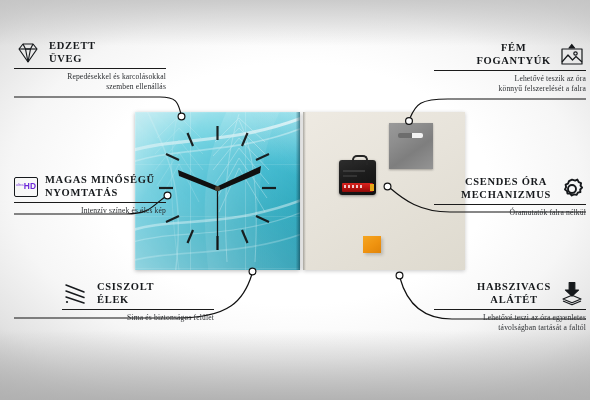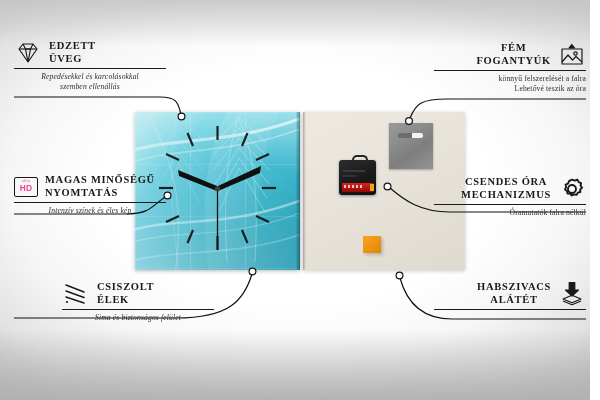--- a/index.html
+++ b/index.html
@@ -102,30 +102,30 @@
     font-size:10.5px;font-weight:bold;color:#16191c;
     letter-spacing:.7px;line-height:12.5px;text-transform:uppercase;
   }
   .feat .rule{height:1px;background:#1b1b1b;margin:3px 0 3px;}
   .feat .desc{
     font-family:"Liberation Serif",serif;
     font-size:7.6px;color:#2a2d30;line-height:10px;letter-spacing:.15px;
   }
   .feat.left .head{justify-content:flex-start;}
   .feat.left .title{text-align:left;}
-  .feat.left .desc{text-align:center;font-style:italic;}
+  .feat.left .desc{text-align:right;}
   .feat.right .head{justify-content:flex-end;}
   .feat.right .title{text-align:center;}
   .feat.right .desc{text-align:right;}
   .icon{flex:0 0 auto;display:block;}
 
   .hdbadge{
     width:22px;height:18px;border:1.4px solid #16191c;border-radius:2px;
-    display:flex;flex-direction:column;align-items:center;justify-content:center;
-    font-family:"Liberation Sans",sans-serif;color:#ec4899;line-height:1;
+    display:flex;flex-direction:row;align-items:center;justify-content:center;
+    font-family:"Liberation Sans",sans-serif;color:#6d28d9;line-height:1;
   }
   .hdbadge .u{font-size:3.6px;letter-spacing:.2px;margin-bottom:.5px;}
   .hdbadge .h{font-size:8.4px;font-weight:bold;letter-spacing:.2px;}
 
   svg.connector{position:absolute;left:0;top:0;width:600px;height:400px;pointer-events:none;}
 </style>
 </head>
 <body>
 
 <div id="stage">
@@ -315,22 +315,22 @@
         <g fill="none" stroke="#16191c" stroke-width="1.2" stroke-linejoin="round">
           <path d="M13.8 1.5 L11 5 H16.6 Z" fill="#16191c"></path>
           <rect x="4" y="6" width="20" height="15"></rect>
           <path d="M4 19 L10 12 L14.5 17 L18 13.5 L24 19"></path>
           <circle cx="17.5" cy="10.5" r="1.7"></circle>
         </g>
       </svg>
     </div>
     <div class="rule"></div>
     <div class="desc">
+      <div>Lehetővé teszik az óra</div>
       <div>könnyű felszerelését a falra</div>
-      <div>Lehetővé teszik az óra</div>
     </div>
   </div>
 
   <div class="feat right" id="f4" style="left:434px;top:176px;width:152px;">
     <div class="head">
       <div class="title">
         <div>CSENDES ÓRA</div>
         <div>MECHANIZMUS</div>
       </div>
       <svg class="icon" width="28" height="24" viewBox="0 0 28 24">
@@ -356,15 +356,19 @@
       </div>
       <svg class="icon" width="28" height="25" viewBox="0 0 28 25">
         <g fill="none" stroke="#16191c" stroke-width="1.2" stroke-linejoin="round">
           <path d="M11.2 1.5 H16.8 V9 H20.5 L14 15 L7.5 9 H11.2 Z" fill="#16191c"></path>
           <path d="M14 14.2 L23 18 L14 21.8 L5 18 Z"></path>
           <path d="M5 20 L14 23.8 L23 20"></path>
         </g>
       </svg>
     </div>
     <div class="rule"></div>
+    <div class="desc">
+      <div>Lehetővé teszi az óra egyenletes</div>
+      <div>távolságban tartását a faltól</div>
+    </div>
   </div>
 
 </div>
 
 </body></html>

